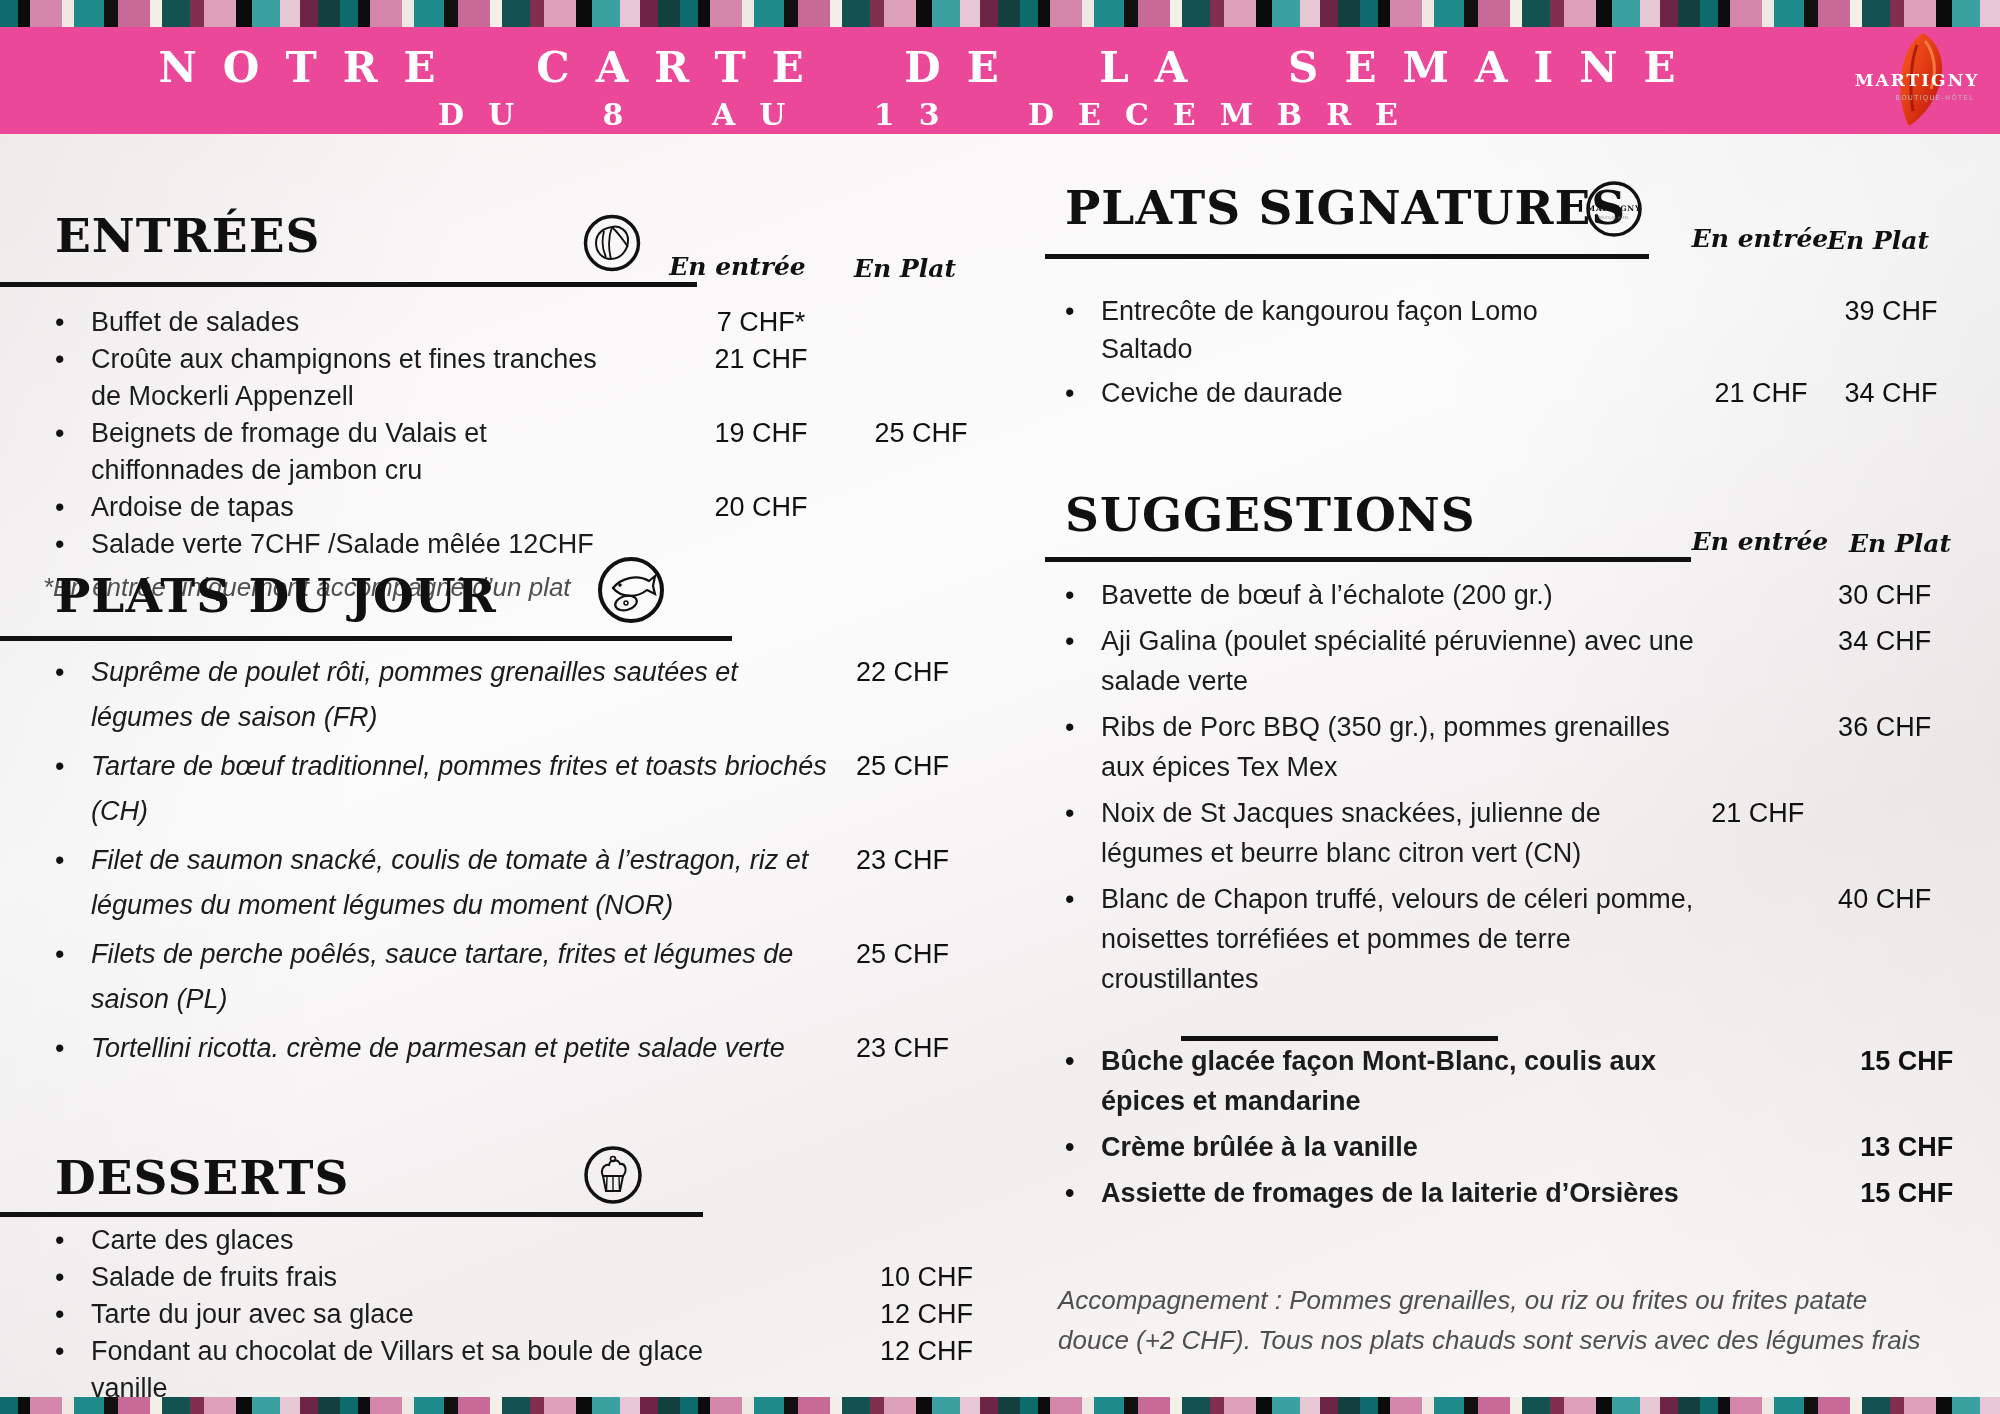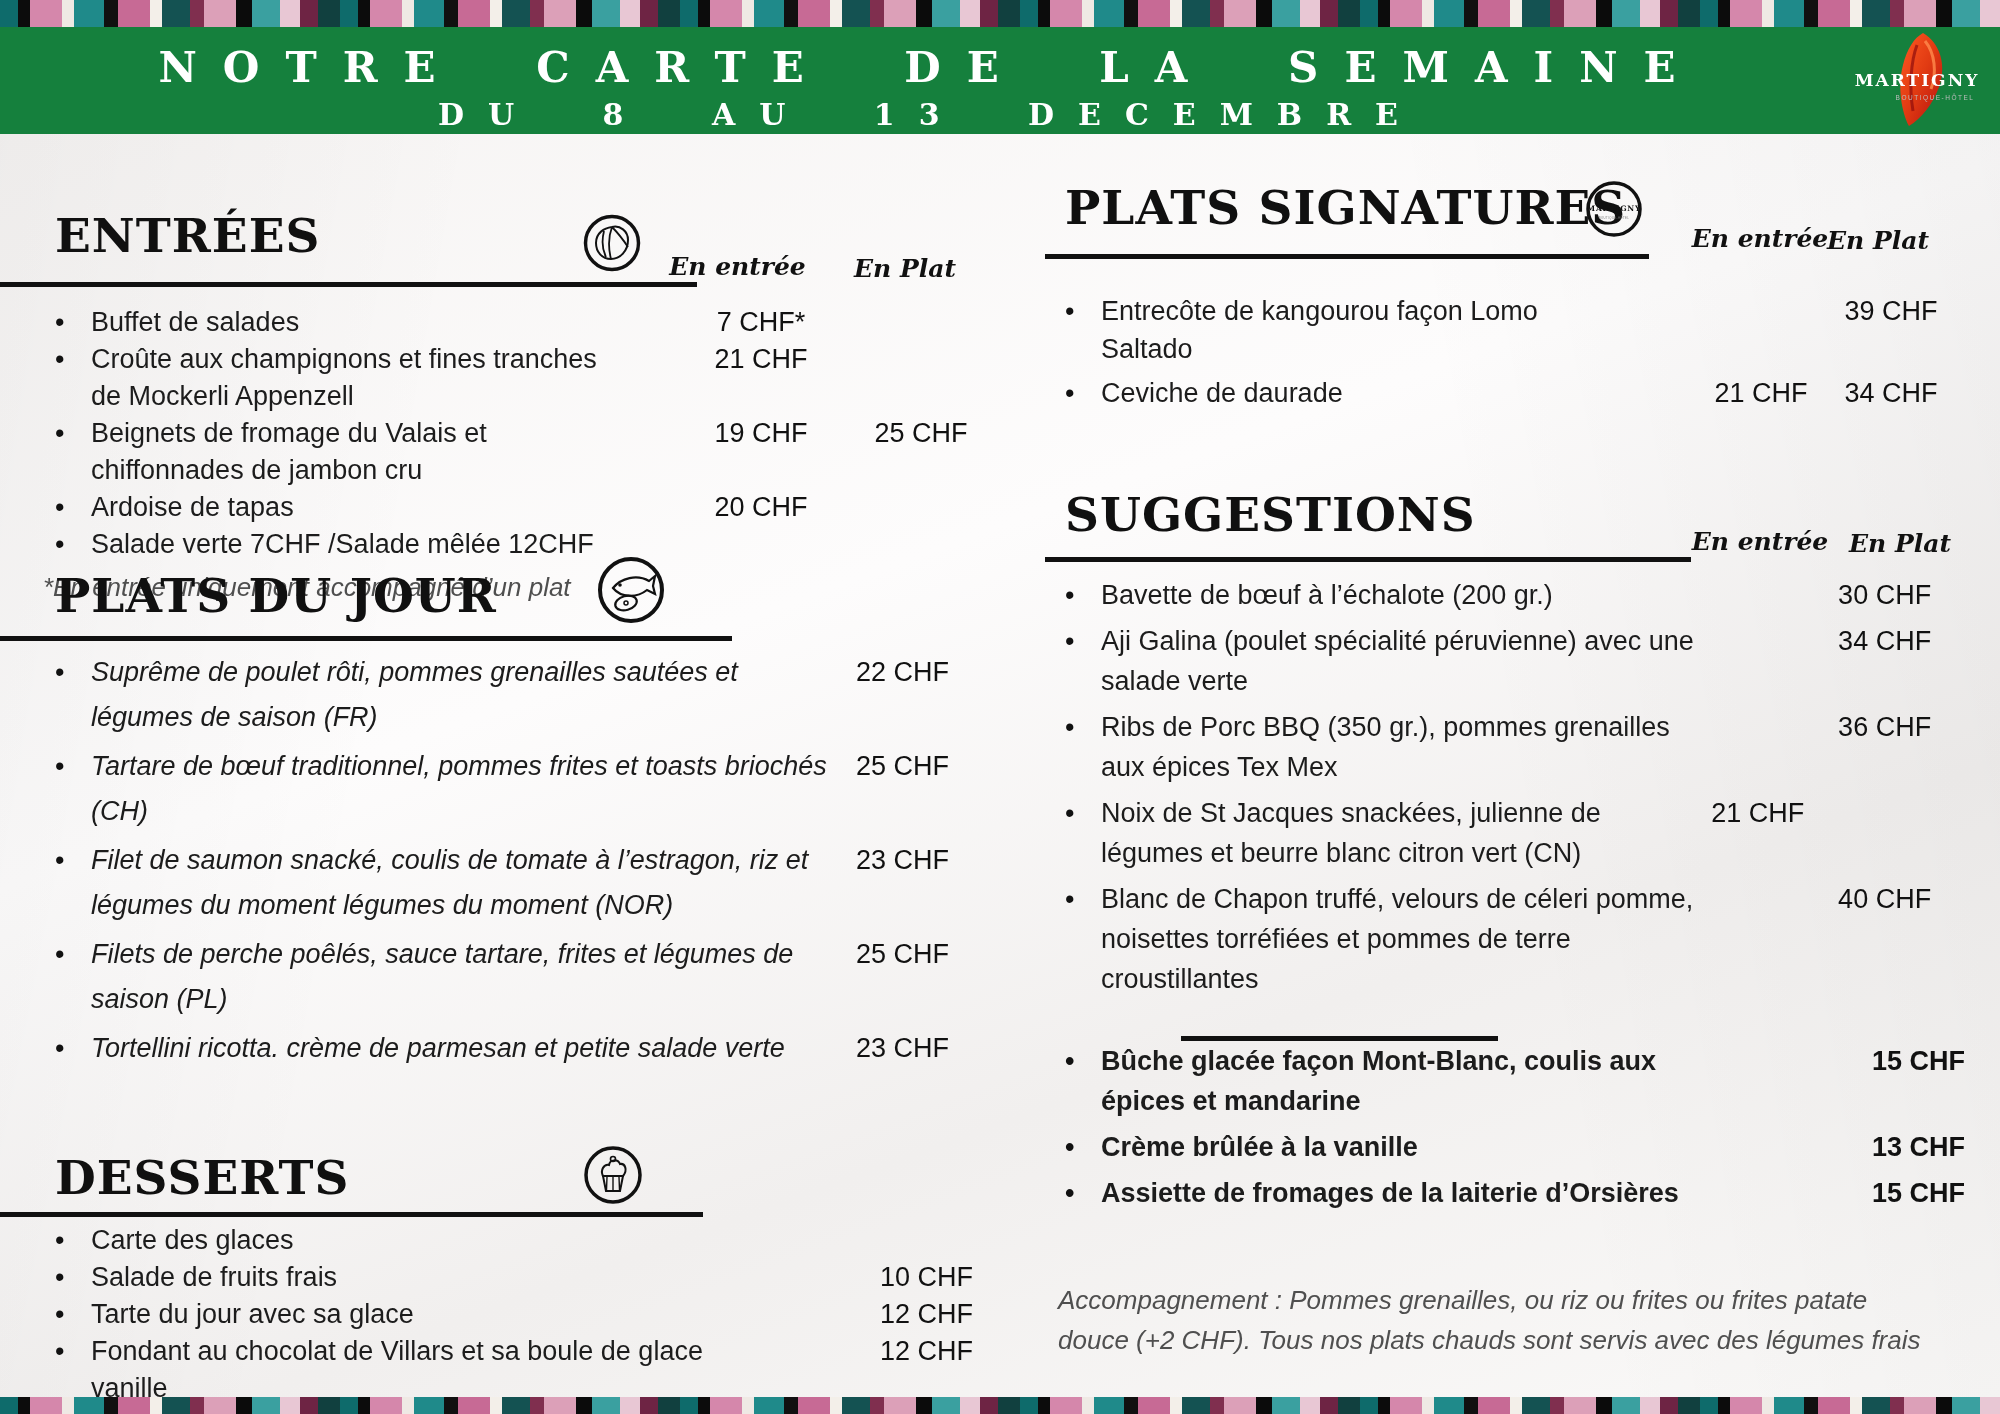--- a/index.html
+++ b/index.html
@@ -9,21 +9,21 @@
   .paint{position:absolute;left:0;width:2000px;
     background:repeating-linear-gradient(90deg,
       #0e6b6b 0 18px,#0c0c0c 18px 30px,#d587ab 30px 62px,#efe9e4 62px 74px,
       #1f8a8a 74px 104px,#101010 104px 118px,#c76a95 118px 150px,#f3efe9 150px 162px,
       #145252 162px 190px,#802f4f 190px 204px,#dca0b8 204px 236px,#0b0b0b 236px 252px,
       #3aa0a0 252px 280px,#e8c7d4 280px 300px,#6e2444 300px 318px,#11403f 318px 340px);}
   #paint-top{top:0;height:27px;}
   #paint-bottom{top:1397px;height:17px;}
 
   
-  #banner{position:absolute;left:0;top:27px;width:2000px;height:107px;background:#15803d;}
+  #banner{position:absolute;left:0;top:27px;width:2000px;height:107px;background:#ec4899;}
   #banner .t1{position:absolute;left:0;top:16px;width:1860px;text-align:center;color:#fff;
       font-family:"DejaVu Serif","Liberation Serif",serif;font-size:42px;font-weight:600;
       letter-spacing:26px;word-spacing:34px;white-space:nowrap;}
   #banner .t2{position:absolute;left:0;top:70px;width:1860px;text-align:center;color:#fff;
       font-family:"DejaVu Serif","Liberation Serif",serif;font-size:30px;font-weight:600;
       letter-spacing:24px;word-spacing:30px;white-space:nowrap;}
   #logo{position:absolute;left:1845px;top:0px;width:145px;height:107px;}
 
   
   #sheet{position:absolute;left:0;top:134px;width:2000px;height:1263px;
@@ -81,21 +81,21 @@
   #sec-suggestions .rows{top:88px;left:0;width:900px;}
   #sec-suggestions .row{line-height:40px;margin-bottom:6px;}
   #sec-suggestions .txt{width:615px;}
   #sec-suggestions .p1{width:130px;margin-left:10px;text-align:left;}
   #sec-suggestions .p2{width:130px;text-align:left;}
 
   
   #right-desserts{position:absolute;left:1065px;top:907px;width:900px;font-weight:bold;}
   #right-desserts .row{line-height:40px;margin-bottom:6px;}
   #right-desserts .txt{width:600px;}
-  #right-desserts .p1{width:120px;margin-left:164px;text-align:right;}
+  #right-desserts .p1{width:120px;margin-left:164px;text-align:center;}
 
   #divider-right{left:1181px;top:902px;width:317px;}
   #accompagnement-note{position:absolute;left:1058px;top:1146px;width:880px;
       font-style:italic;color:#4f4f4f;font-size:26px;line-height:40px;}
 </style>
 </head>
 <body>
 
 <div id="stage">
 

